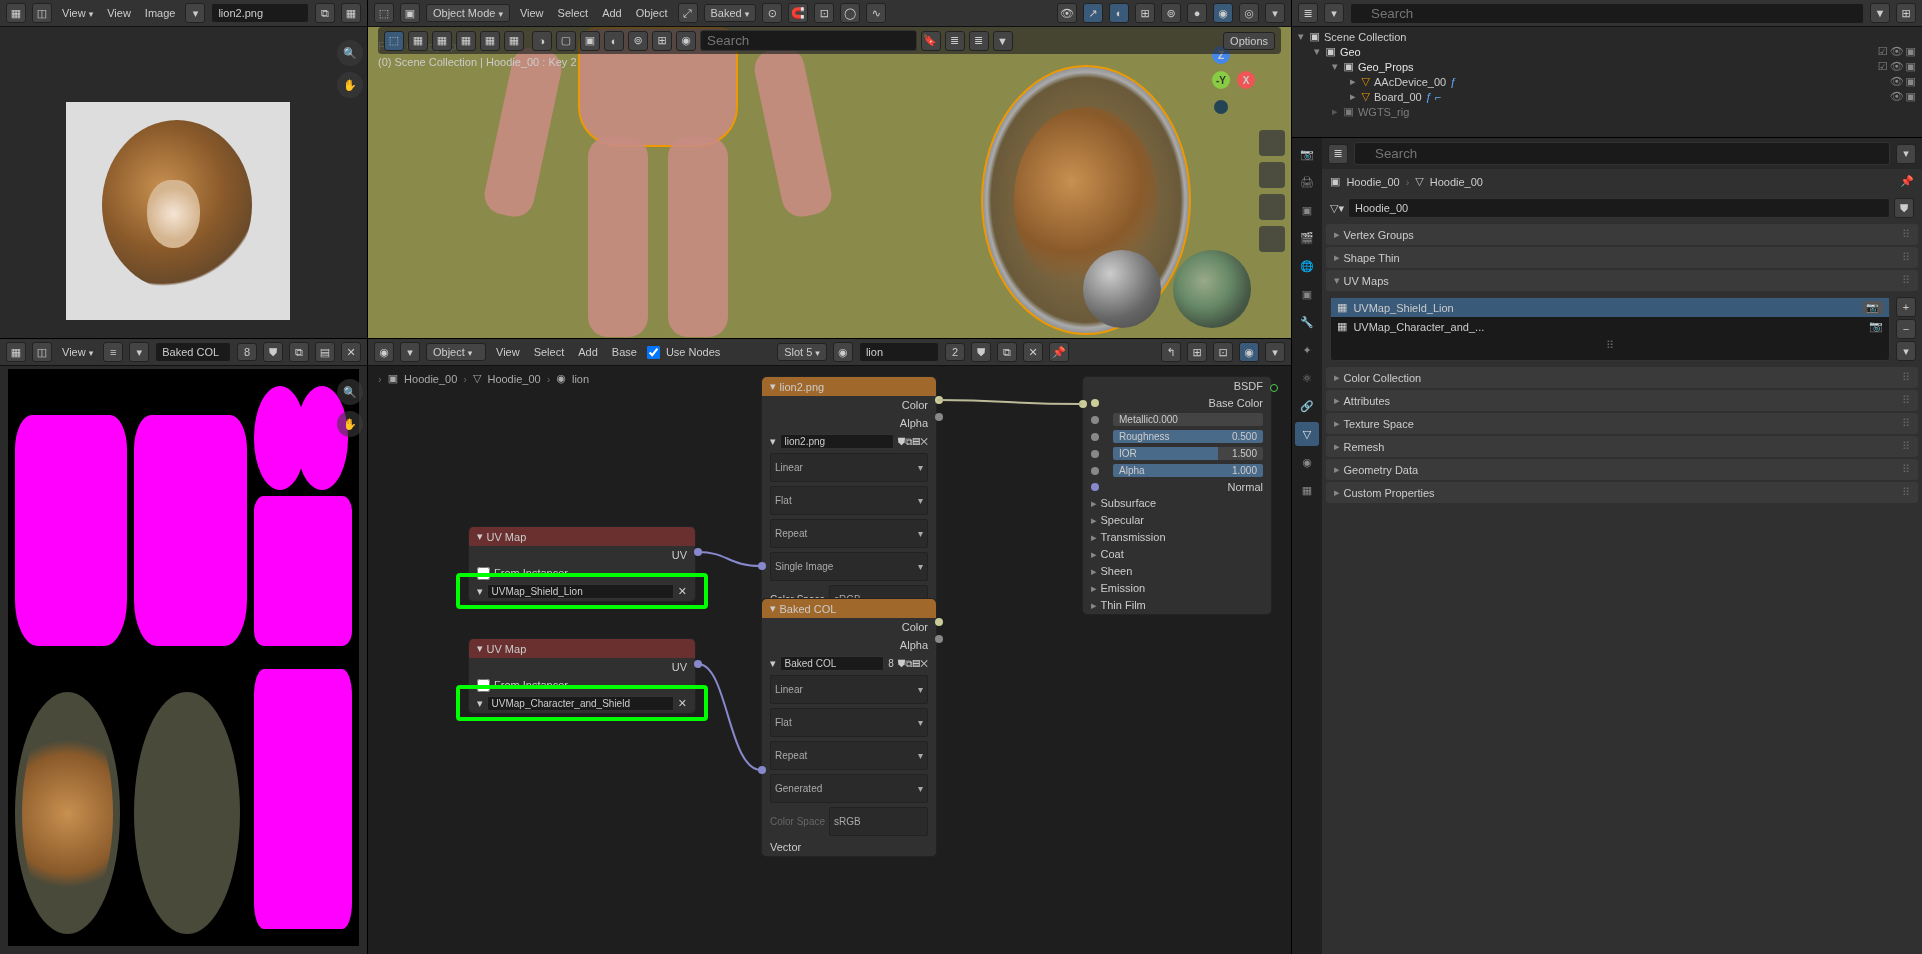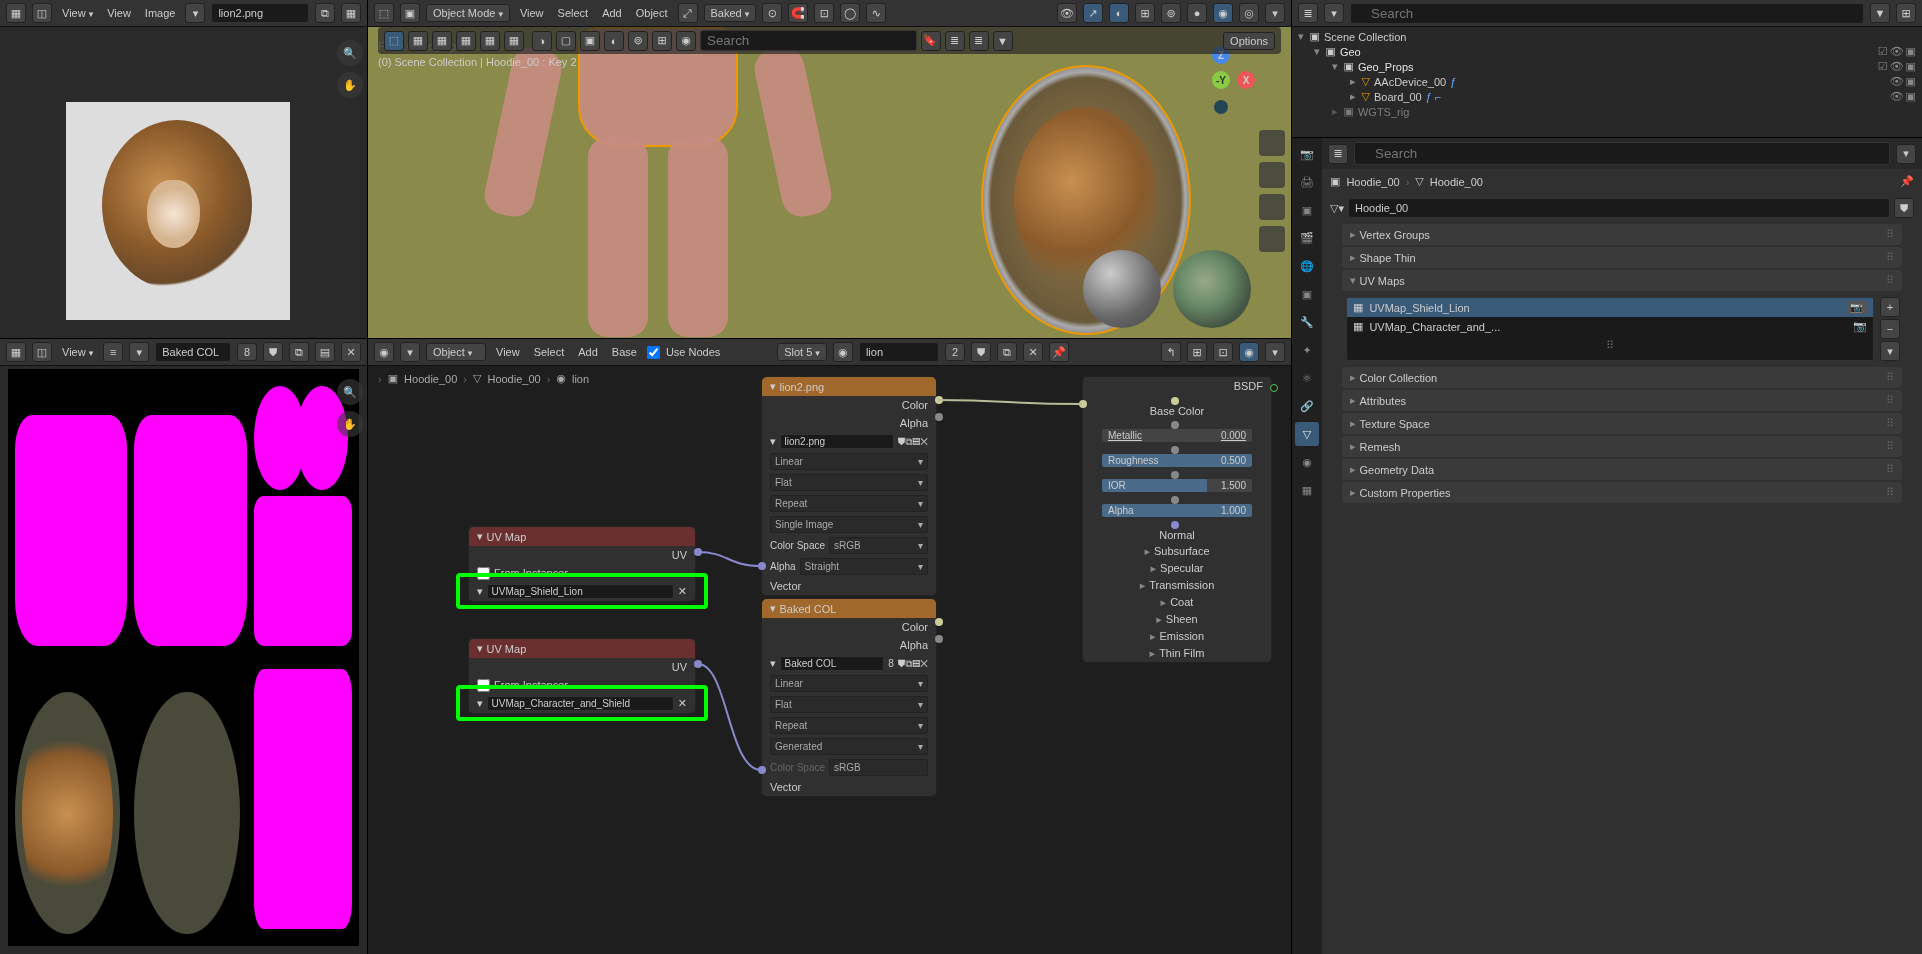--- a/index.html
+++ b/index.html
@@ -78,32 +78,32 @@
 
 .node-canvas { position: absolute; top: 27px; left: 0; right: 0; bottom: 0; background: #1e1e1e; }
 .breadcrumb { position: absolute; top: 33px; left: 10px; color: #aaa; font-size: 11px; z-index: 2; display: flex; align-items: center; gap: 6px; }
 .bc-chev { color: #666; }
 .node { position: absolute; background: #303030; border: 1px solid #222; border-radius: 5px; font-size: 11px; }
 .node-hdr { padding: 3px 8px; border-radius: 5px 5px 0 0; display: flex; align-items: center; gap: 4px; }
 .node-hdr.maroon { background: #6a3030; }
 .node-hdr.orange { background: #a0682a; }
 .node-row { padding: 2px 8px; display: flex; align-items: center; gap: 4px; min-height: 18px; }
 .node-row.between { justify-content: space-between; }
-.node-select { background: #2a2a2a; border: 1px solid #222; flex: 1; padding: 2px 4px; border-radius: 2px; color: #aaa; font-size: 10px; }
+.node-select { background: #2a2a2a; border: 1px solid #222; flex: 1; padding: 8px 4px; border-radius: 2px; color: #aaa; font-size: 10px; }
 .node-select.drop::after { content: "▾"; float: right; }
 .node-input { background: #1a1a1a; border: 1px solid #333; flex: 1; padding: 1px 4px; border-radius: 2px; color: #ccc; font-size: 10px; }
 .node-socket { width: 8px; height: 8px; border-radius: 50%; background: #aaa; }
 .sock-yellow { background: #cc9; }
 .sock-gray { background: #888; }
 .sock-purple { background: #88c; }
 .sock-green-ring { background: #1a1a1a; border: 1px solid #5c5; }
 .highlight-box { position: absolute; border: 4px solid #0f0; border-radius: 4px; z-index: 3; pointer-events: none; }
-.bsdf-row { display: flex; justify-content: space-between; padding: 2px 8px; align-items: center; flex-direction: column; }
+.bsdf-row { display: flex; justify-content: space-between; padding: 2px 8px; align-items: center; }
 .bsdf-slider { background: #4a6a8a; border-radius: 2px; padding: 1px 6px; display: flex; justify-content: space-between; width: 150px; font-size: 10px; }
-.bsdf-val { background: #444; border-radius: 2px; padding: 1px 6px; display: flex; justify-content: space-between; width: 150px; font-size: 10px; text-decoration: underline; }
+.bsdf-val { background: #444; border-radius: 2px; padding: 1px 6px; display: flex; justify-content: flex-start; width: 150px; font-size: 10px; }
 .bsdf-expand::before { content: "▸"; margin-right: 4px; color: #888; }
 .bsdf-sock { width: 8px; height: 8px; border-radius: 50%; margin-right: 4px; }
 
 
 .out-tree { padding: 2px 4px; font-size: 11px; }
 .out-row { display: flex; align-items: center; gap: 4px; padding: 1px 2px; }
 .out-indent1 { padding-left: 18px; }
 .out-indent2 { padding-left: 36px; }
 .out-indent3 { padding-left: 54px; }
 .out-icons { margin-left: auto; display: flex; gap: 2px; color: #888; }
@@ -114,21 +114,21 @@
 
 
 .prop-tabs { width: 30px; background: #202020; display: flex; flex-direction: column; align-items: center; padding-top: 4px; gap: 4px; }
 .prop-tab { width: 24px; height: 24px; border-radius: 3px; display: flex; align-items: center; justify-content: center; color: #888; }
 .prop-tab.active { background: #3a5a7a; color: #eee; }
 .prop-content { flex: 1; background: #303030; overflow-y: auto; }
 .prop-hdr-row { display: flex; align-items: center; gap: 6px; padding: 4px 6px; background: #282828; }
 .prop-search { background: #1a1a1a; border: 1px solid #333; flex: 1; padding: 3px 6px; border-radius: 3px; color: #888; }
 .prop-breadcrumb { display: flex; align-items: center; gap: 6px; padding: 6px 8px; font-size: 11px; }
 .prop-name-row { display: flex; align-items: center; gap: 4px; padding: 4px 8px; }
-.prop-panel { margin: 2px 20px; }
+.prop-panel { margin: 2px 4px; }
 .prop-panel-hdr { background: #3a3a3a; padding: 4px 8px; border-radius: 3px; display: flex; align-items: center; gap: 4px; cursor: pointer; margin-bottom: 2px; }
 .prop-panel-hdr::before { content: "▸"; color: #888; }
 .prop-panel-hdr.open::before { content: "▾"; }
 .prop-grip { margin-left: auto; color: #666; }
 .uvmap-list { background: #1a1a1a; border: 1px solid #333; border-radius: 3px; margin: 4px; }
 .uvmap-item { display: flex; align-items: center; gap: 6px; padding: 3px 6px; }
 .uvmap-item.active { background: #3a5a7a; }
 .uvmap-cam { margin-left: auto; padding: 1px 4px; background: #555; border-radius: 2px; font-size: 10px; }
 .prop-field { background: #1a1a1a; border: 1px solid #333; flex: 1; padding: 3px 6px; border-radius: 3px; }
 

